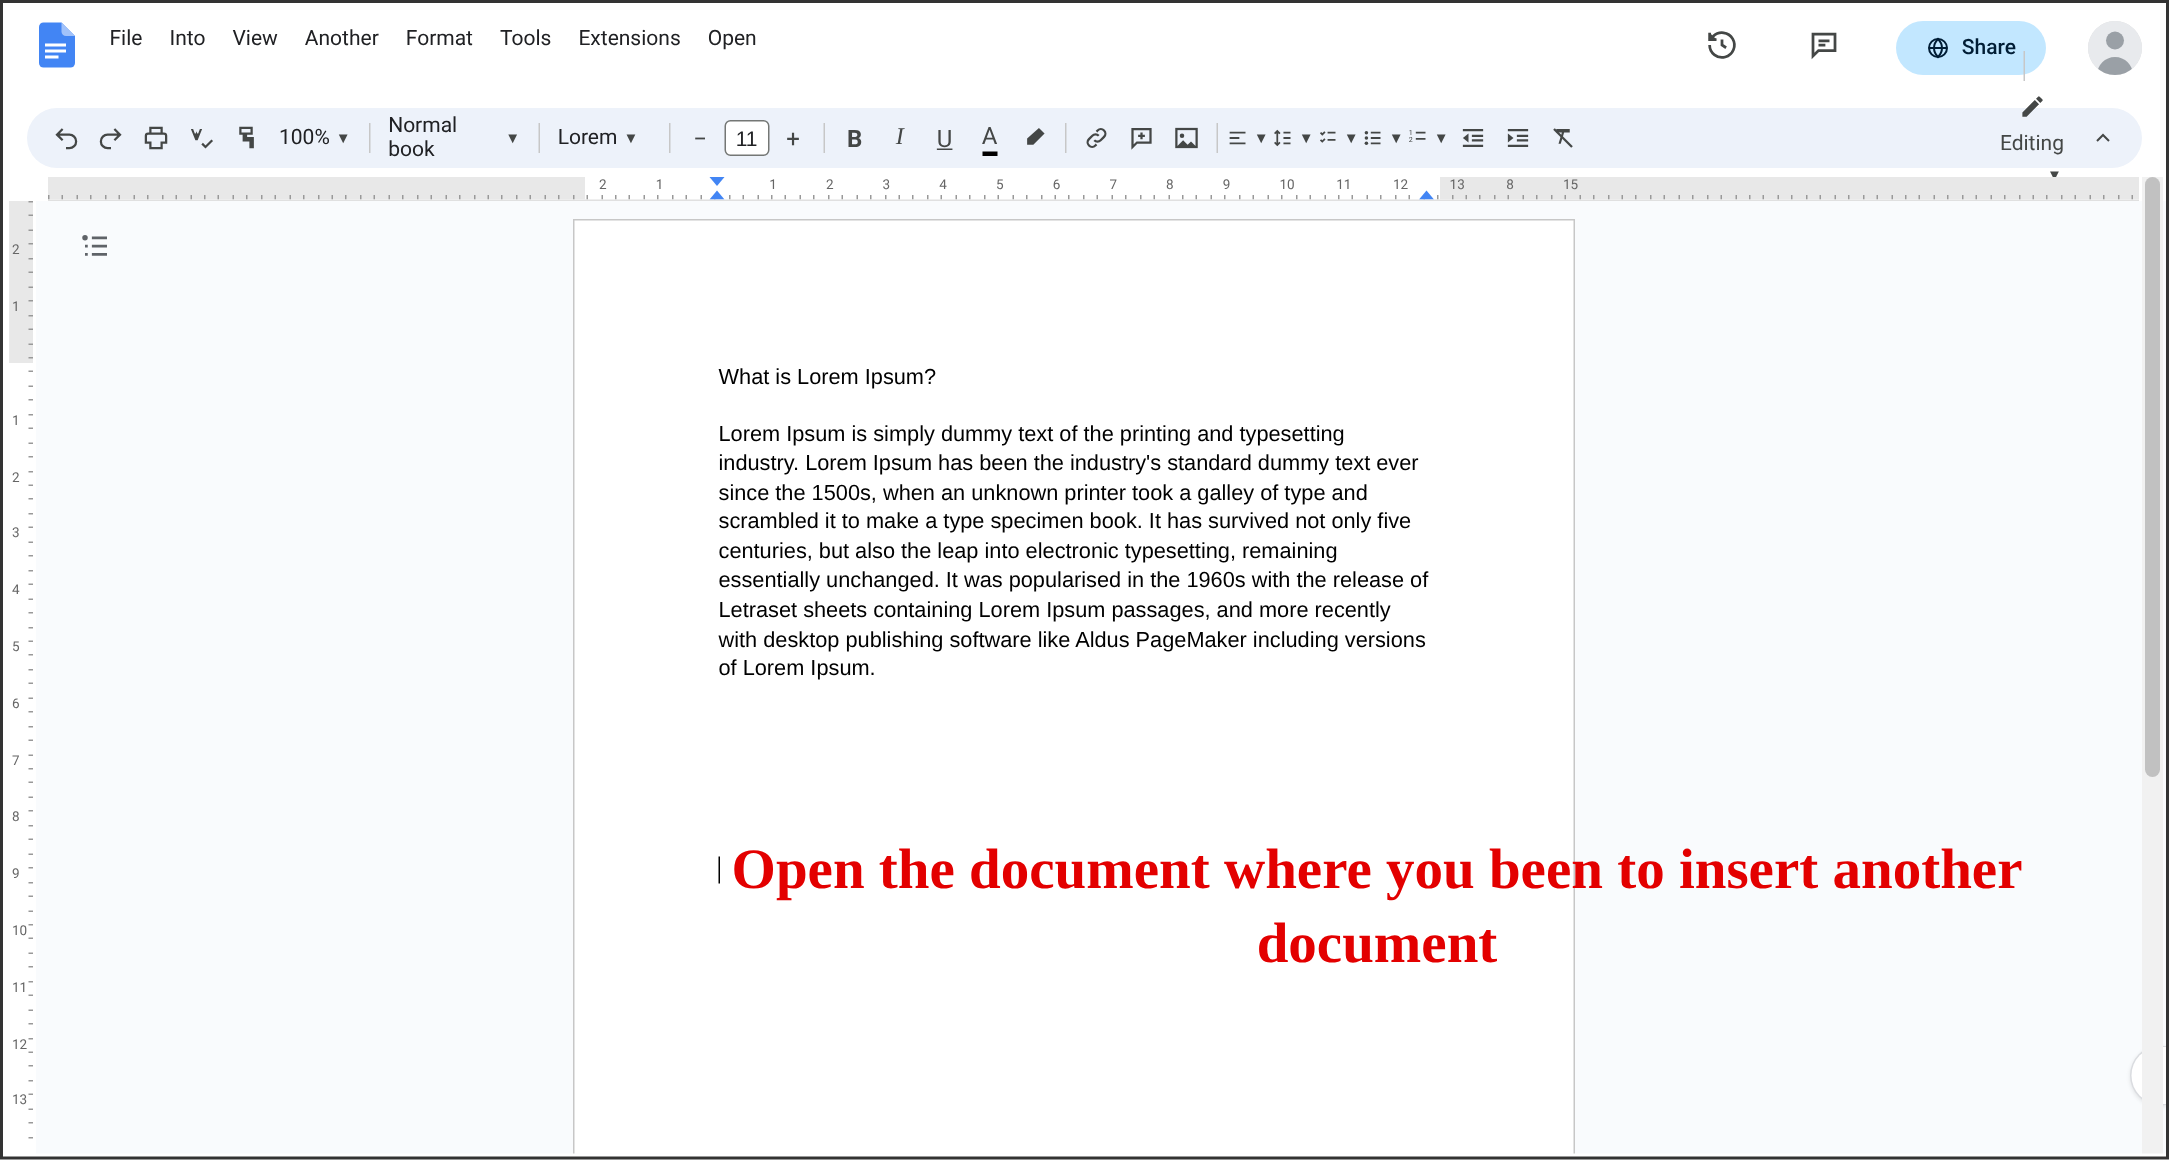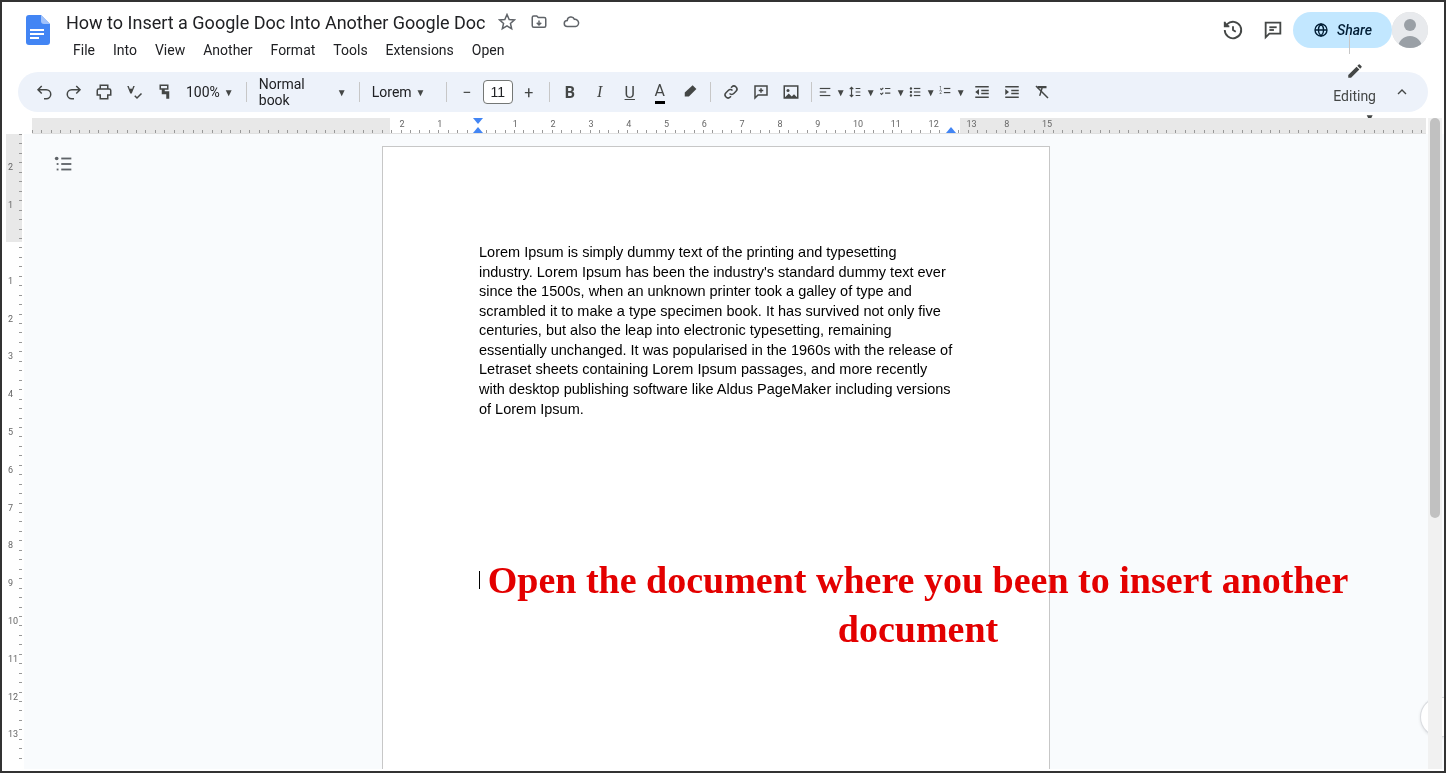--- a/index.html
+++ b/index.html
@@ -9,21 +9,21 @@
 .header { display: flex; align-items: flex-start; padding: 8px 16px 0 16px; height: 64px; }
 .docs-logo { width: 40px; height: 40px; display: flex; align-items: center; justify-content: center; margin-right: 8px; }
 .docs-logo svg { width: 36px; height: 36px; }
 .header-main { flex: 1; }
 .title-row { display: flex; align-items: center; gap: 12px; height: 24px; }
 .doc-title { font-size: 18px; color: #202124; }
 .title-icons { display: flex; gap: 14px; align-items: center; color: #5f6368; }
 .title-icons span { display: flex; align-items: center; cursor: pointer; }
 .menu-row { display: flex; gap: 4px; margin-top: 4px; }
 .menu-item { padding: 4px 7px; font-size: 14px; color: #202124; cursor: pointer; border-radius: 4px; }
-.header-right { display: flex; align-items: center; gap: 0; font-style: italic; }
+.header-right { display: flex; align-items: flex-end; gap: 28px; }
 .header-icon { width: 40px; height: 40px; display: flex; align-items: center; justify-content: center; color: #444746; cursor: pointer; border-radius: 50%; }
 .share-btn { display: flex; align-items: center; gap: 8px; background: #c2e7ff; color: #001d35; padding: 10px 20px; border-radius: 40px; font-size: 14px; font-weight: 500; cursor: pointer; }
 .avatar { width: 36px; height: 36px; border-radius: 50%; background: #ddd; overflow: hidden; display: flex; align-items: center; justify-content: center; }
 .avatar svg { width: 36px; height: 36px; }
 
 
 .toolbar { margin: 6px 16px 0 16px; background: #edf2fa; border-radius: 24px; height: 40px; display: flex; align-items: center; padding: 0 12px; gap: 2px; }
 .tb-btn { width: 28px; height: 28px; display: flex; align-items: center; justify-content: center; color: #444746; cursor: pointer; border-radius: 4px; font-size: 16px; }
 .tb-sep { width: 1px; height: 20px; background: #c7c7c7; margin: 0 4px; }
 .tb-text { font-size: 14px; color: #202124; padding: 0 6px; cursor: pointer; display: flex; align-items: center; gap: 4px; }
@@ -72,41 +72,20 @@
   <div class="docs-logo">
     <svg viewBox="0 0 36 36">
         <path fill="#4285f4" d="M21 3H9a3 3 0 0 0-3 3v24a3 3 0 0 0 3 3h18a3 3 0 0 0 3-3V12l-9-9z"></path>
         <path fill="#a1c2fa" d="M21 3v6a3 3 0 0 0 3 3h6L21 3z"></path>
         <rect x="10" y="17" width="14" height="2" fill="#fff"></rect>
         <rect x="10" y="21" width="14" height="2" fill="#fff"></rect>
         <rect x="10" y="25" width="9" height="2" fill="#fff"></rect>
       </svg>
   </div>
   <div class="header-main">
-    <div class="title-row">
-      <span class="doc-title">How to Insert a Google Doc Into Another Google Doc</span>
-      <div class="title-icons">
-        <span>
-            <svg width="18" height="18" viewBox="0 0 24 24">
-              <path fill="none" stroke="currentColor" stroke-width="2" d="M12 17.3l-6.2 3.7 1.6-7L2 9.2l7.1-.6L12 2l2.9 6.6 7.1.6-5.4 4.8 1.6 7z"></path>
-            </svg>
-          </span>
-        <span>
-            <svg width="18" height="18" viewBox="0 0 24 24">
-              <path fill="none" stroke="currentColor" stroke-width="2" d="M3 6a2 2 0 0 1 2-2h4l2 2h8a2 2 0 0 1 2 2v9a2 2 0 0 1-2 2H5a2 2 0 0 1-2-2V6z"></path>
-              <path stroke="currentColor" stroke-width="2" fill="none" d="M12 10v6m-3-3l3 3 3-3"></path>
-            </svg>
-          </span>
-        <span>
-            <svg width="18" height="18" viewBox="0 0 24 24">
-              <path fill="none" stroke="currentColor" stroke-width="2" d="M18 18H7a4 4 0 0 1 0-8 5 5 0 0 1 9.6-1.5A3.5 3.5 0 0 1 18 18z"></path>
-            </svg>
-          </span>
-      </div>
-    </div>
     <div class="menu-row">
       <span class="menu-item">File</span>
       <span class="menu-item">Into</span>
       <span class="menu-item">View</span>
       <span class="menu-item">Another</span>
       <span class="menu-item">Format</span>
       <span class="menu-item">Tools</span>
       <span class="menu-item">Extensions</span>
       <span class="menu-item">Open</span>
     </div>
@@ -576,20 +555,21 @@
         <circle cx="4" cy="6" r="2" fill="currentColor"></circle>
         <line x1="9" y1="6" x2="20" y2="6" stroke="currentColor" stroke-width="2"></line>
         <line x1="9" y1="12" x2="20" y2="12" stroke="currentColor" stroke-width="2"></line>
         <line x1="9" y1="18" x2="20" y2="18" stroke="currentColor" stroke-width="2"></line>
         <line x1="4" y1="12" x2="6" y2="12" stroke="currentColor" stroke-width="2"></line>
         <line x1="4" y1="18" x2="6" y2="18" stroke="currentColor" stroke-width="2"></line>
       </svg>
   </span>
   <div class="page">
     <div class="page-content">
+      <p class="para-heading">What is Lorem Ipsum?</p>
       <p class="para-body">Lorem Ipsum is simply dummy text of the printing and typesetting industry. Lorem Ipsum has been the industry's standard dummy text ever since the 1500s, when an unknown printer took a galley of type and scrambled it to make a type specimen book. It has survived not only five centuries, but also the leap into electronic typesetting, remaining essentially unchanged. It was popularised in the 1960s with the release of Letraset sheets containing Lorem Ipsum passages, and more recently with desktop publishing software like Aldus PageMaker including versions of Lorem Ipsum.</p>
     </div>
     <div class="cursor-line"></div>
   </div>
 </div>
 
 <div class="annotation">Open the document where you been to insert another document</div>
 
 <div class="side-collapse">
   <svg width="12" height="12" viewBox="0 0 24 24">

